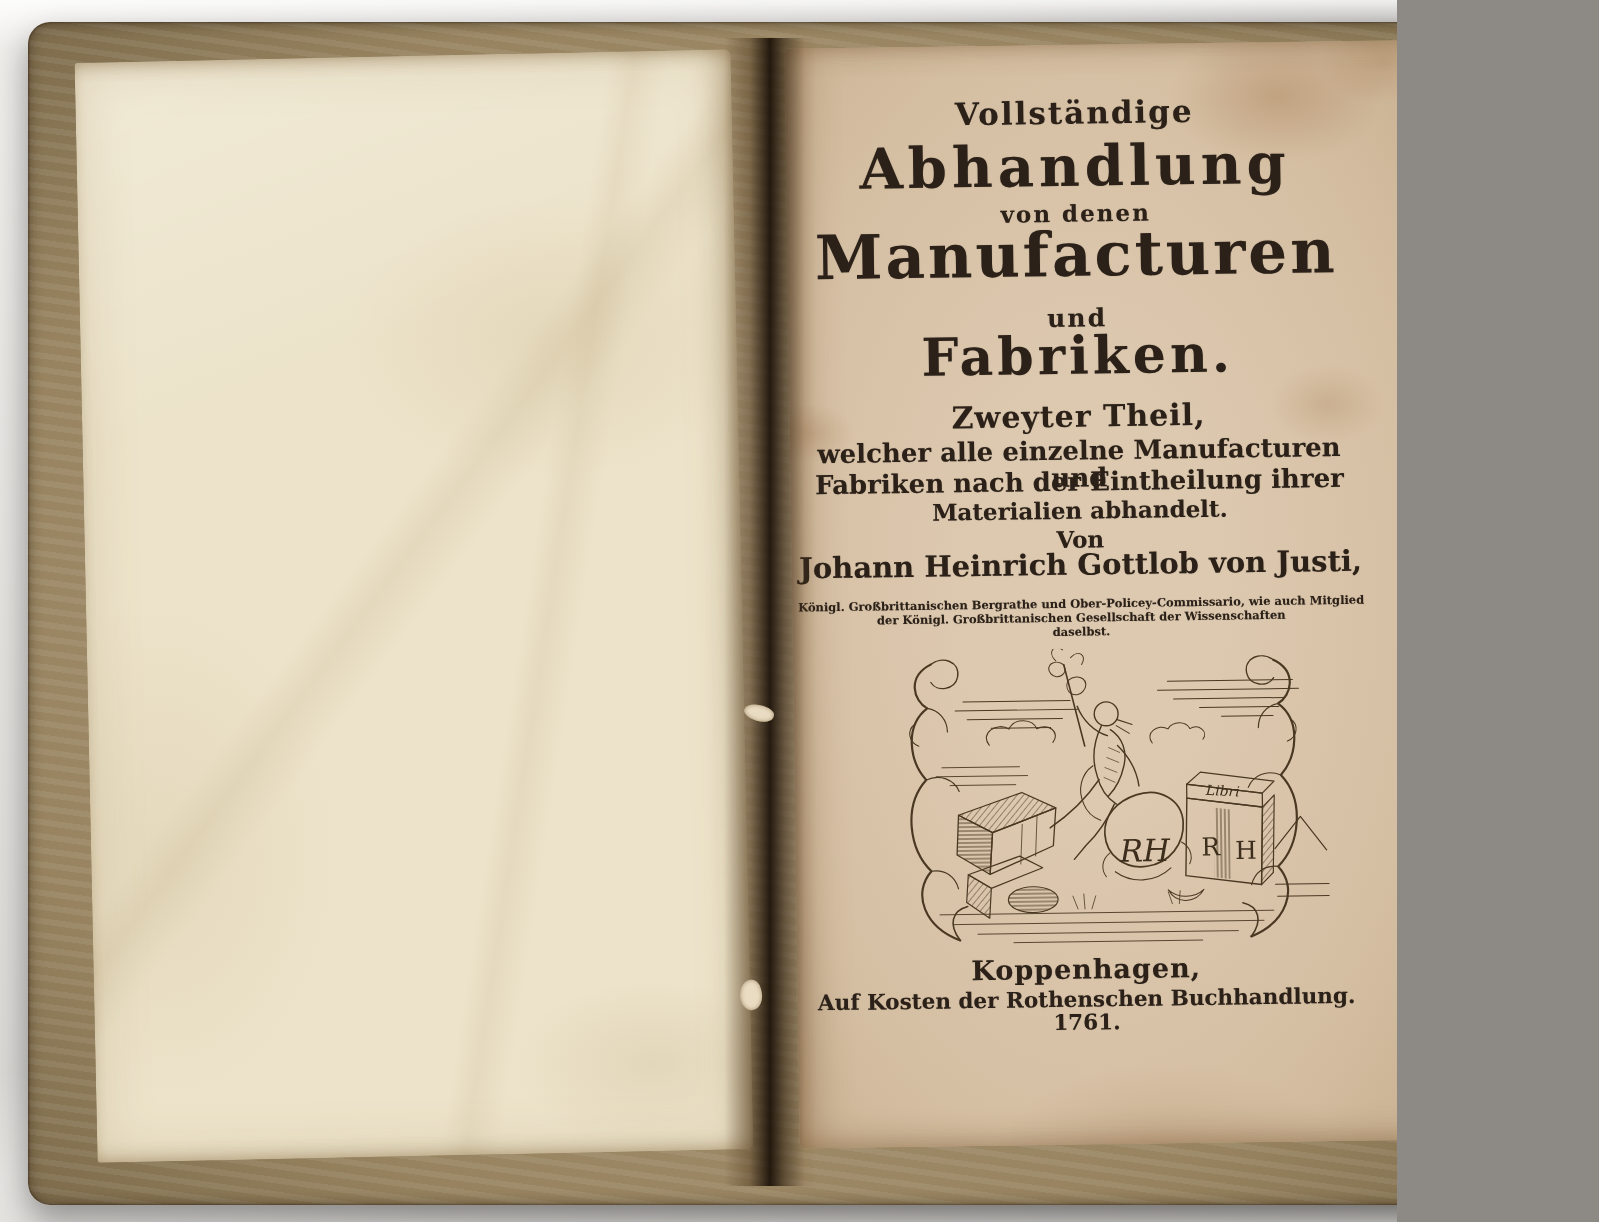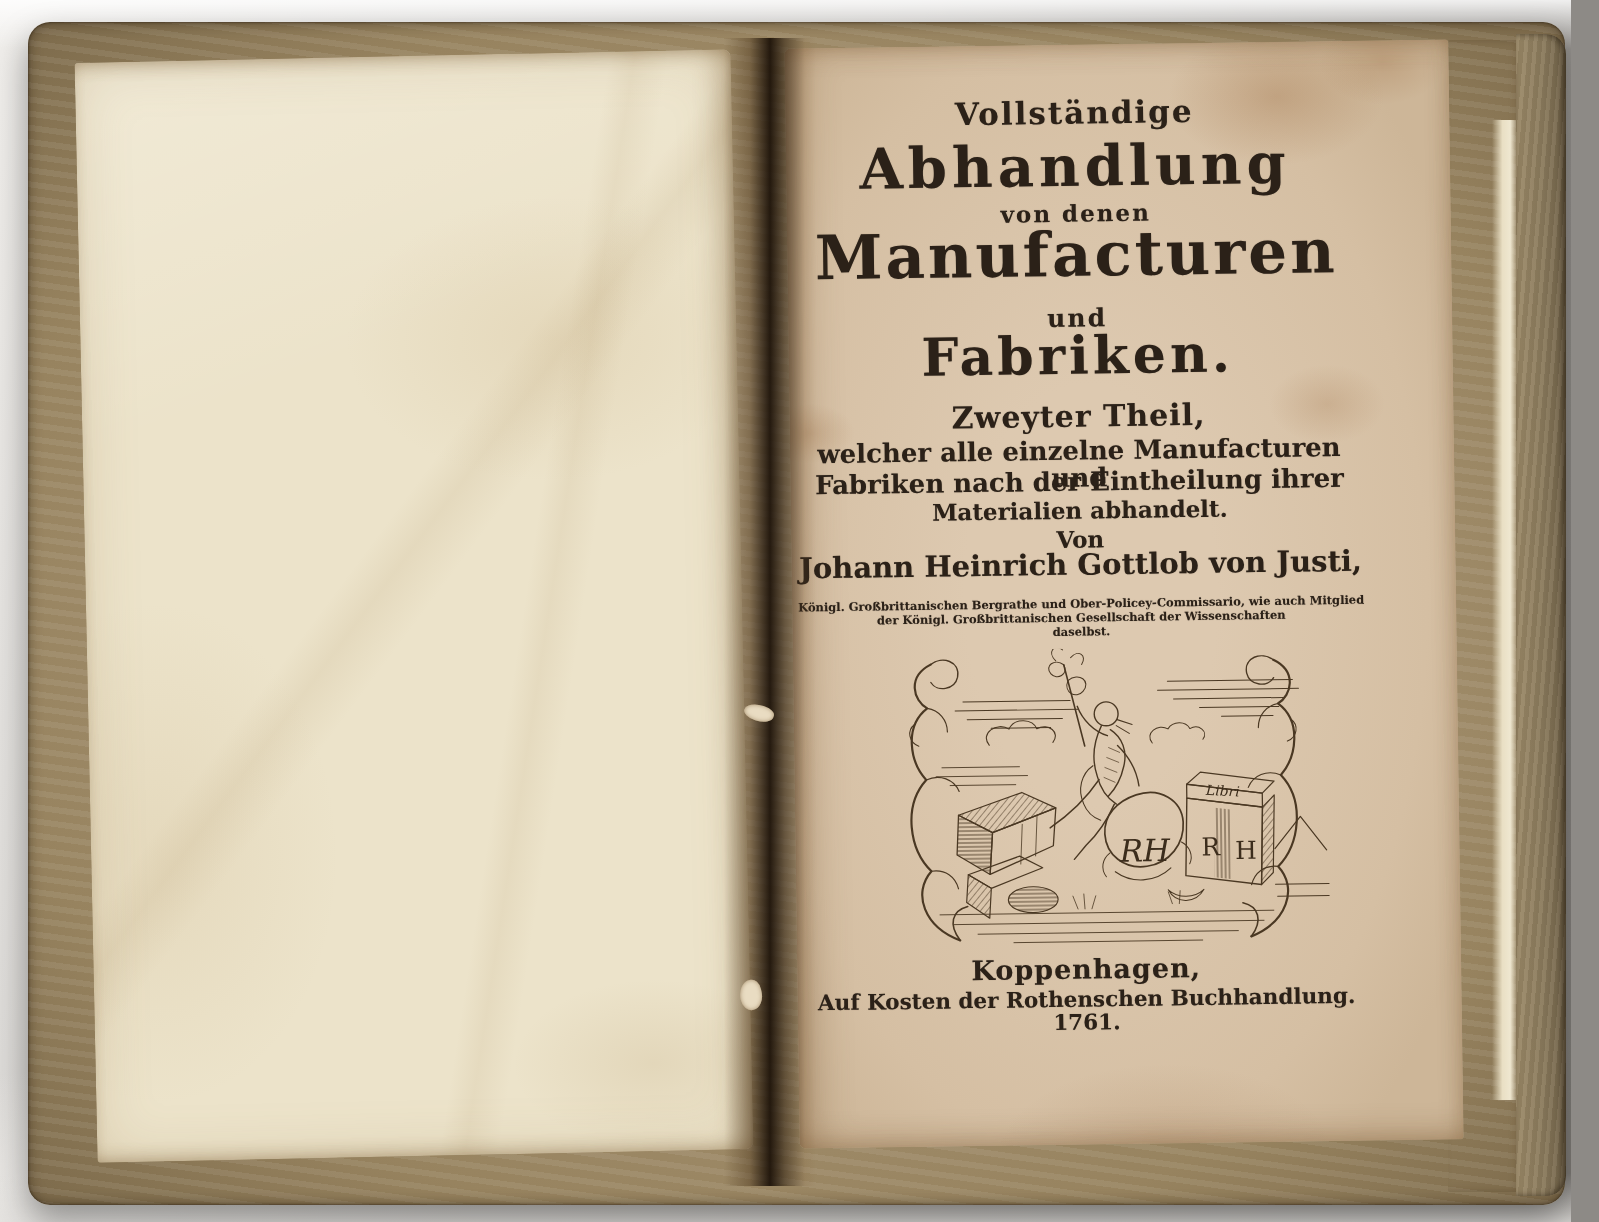--- a/index.html
+++ b/index.html
@@ -1,17 +1,17 @@
 <!DOCTYPE html>
 <html><head>
 <meta charset="utf-8">
 <style>
   html,body{margin:0;padding:0;background:#8d8a86;}
   .scene{
-    position:relative;width:1571px;height:1222px;overflow:hidden;
+    position:relative;width:1397px;height:1222px;overflow:hidden;
     font-family:"DejaVu Serif",serif;
     background:
       linear-gradient(180deg, rgba(255,255,255,0.85) 0%, rgba(255,255,255,0) 4%),
       linear-gradient(0deg, rgba(228,226,223,0.85) 0%, rgba(228,226,223,0) 4%),
       radial-gradient(ellipse 500px 220px at 6% 100%, rgba(242,240,237,0.9), rgba(242,240,237,0) 70%),
       linear-gradient(112deg, #f1efec 0%, #dddbd8 22%, #c6c3bf 45%, #a19e9a 68%, #8b8884 88%, #7f7c78 100%);
   }
   
   .book{
     position:absolute;left:28px;top:22px;width:1537px;height:1183px;

